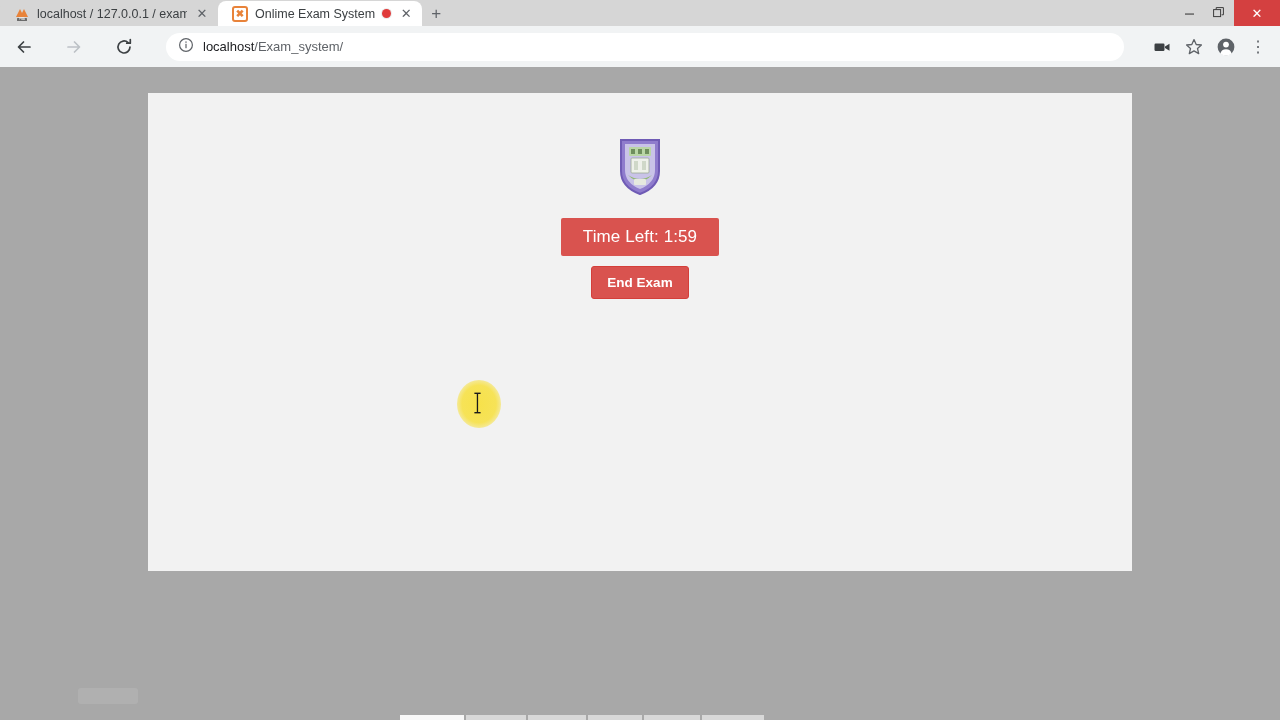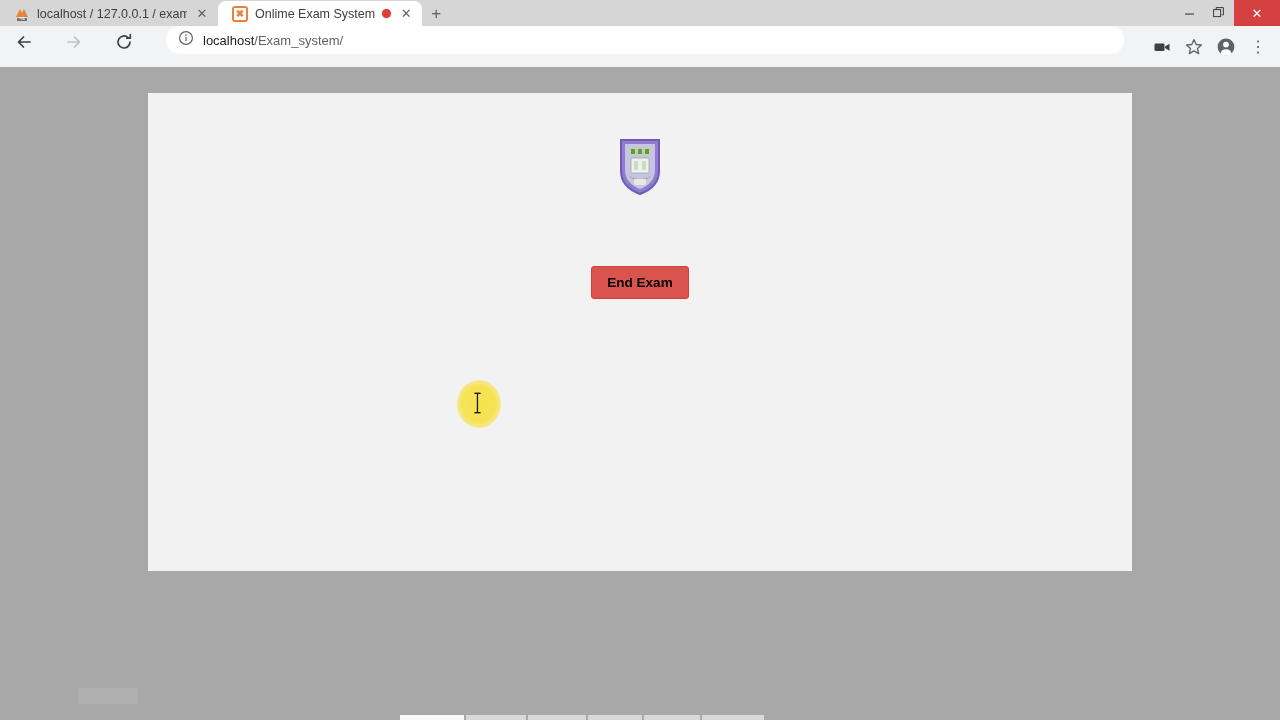--- a/index.html
+++ b/index.html
@@ -84,20 +84,21 @@
     display: flex; align-items: center; justify-content: center;
     color: #3c3c3c; font-size: 11px;
   }
   .wc.close { width: 46px; background: #d44040; color: #fff; font-size: 13px; }
 
   
   .toolbar {
     height: 41px;
     background: #f1f3f4;
     display: flex;
+    align-items: center;
     padding: 0 8px;
     gap: 18px;
   }
   .navbtn {
     width: 32px; height: 32px;
     display: flex; align-items: center; justify-content: center;
     color: #3c4043;
   }
   .navbtn.dim { color: #bdc1c6; }
 
@@ -162,21 +163,21 @@
     white-space: nowrap;
   }
 
   .endexam-wrap {
     position: absolute;
     left: 0; right: 0; top: 173px;
     display: flex; justify-content: center;
   }
   .endexam-btn {
     background: #d9534f;
-    color: #000000;
+    color: #ffffff;
     font-size: 13.5px;
     font-weight: bold;
     padding: 8px 15px;
     border: 1px solid #d43f3a;
     border-radius: 3px;
     white-space: nowrap;
   }
 
   .alert {
     position: absolute;
@@ -342,20 +343,23 @@
           <rect x="20" y="12" width="4" height="5" fill="#6f8f5c"></rect>
           <rect x="27" y="12" width="4" height="5" fill="#6f8f5c"></rect>
           <rect x="13" y="21" width="18" height="15" rx="1" fill="#eef1ea" stroke="#9aa894" stroke-width="0.8"></rect>
           <rect x="16" y="24" width="4" height="9" fill="#cfd8c8"></rect>
           <rect x="24" y="24" width="4" height="9" fill="#cfd8c8"></rect>
           <path d="M10 38 Q22 46 34 38 Q22 50 10 38 Z" fill="#8fb86f"></path>
           <rect x="16" y="42" width="12" height="6" rx="1" fill="#e6e9df"></rect>
         </svg>
       </div>
 
+      <div class="timer-wrap">
+        <div class="timer-badge">Time Left: 1:59</div>
+      </div>
 
       <div class="endexam-wrap">
         <div class="endexam-btn">End Exam</div>
       </div>
 
 
     </div>
 
     <div class="click-halo"></div>
     <svg class="ibeam" viewBox="0 0 7 22">

